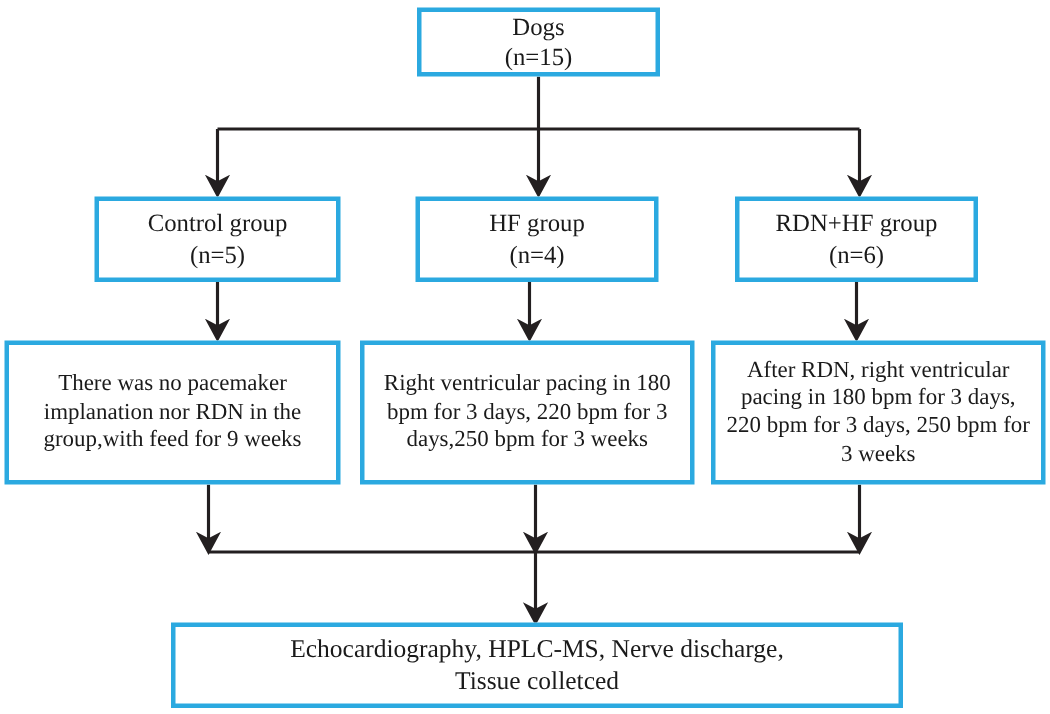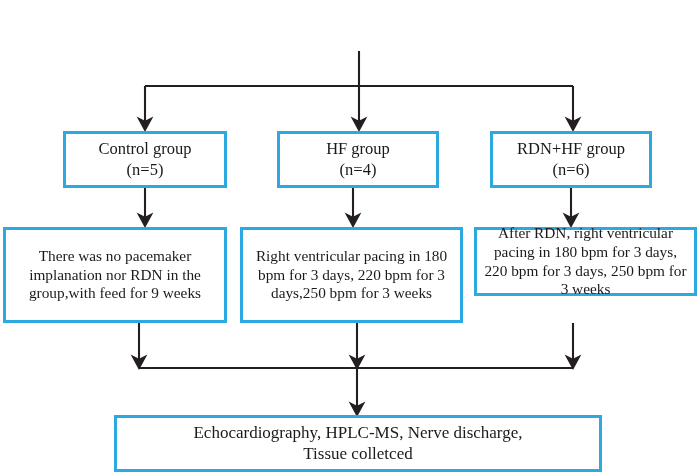--- a/index.html
+++ b/index.html
@@ -86,21 +86,21 @@
   #node-detail-hf {
     left: 240px;
     top: 227px;
     width: 223px;
     height: 96px;
   }
   #node-detail-rdnhf {
     left: 474px;
     top: 227px;
     width: 223px;
-    height: 69px;
+    height: 96px;
   }
   #node-detail-control .node-text,
   #node-detail-hf .node-text,
   #node-detail-rdnhf .node-text { font-size: 15.3px; }
 
   
   #node-outcome {
     left: 114px;
     top: 415px;
     width: 488px;
@@ -136,20 +136,24 @@
     <path d="M139,323 L139,362" stroke="#231f20" stroke-width="2.1" fill="none" marker-end="url(#arrowhead)"></path>
     <path d="M357,323 L357,362" stroke="#231f20" stroke-width="2.1" fill="none" marker-end="url(#arrowhead)"></path>
     <path d="M573,323 L573,362" stroke="#231f20" stroke-width="2.1" fill="none" marker-end="url(#arrowhead)"></path>
 
     <g>
       <path d="M139,368 L573,368" stroke="#231f20" stroke-width="2.1" fill="none"></path>
       <path d="M357,368 L357,409" stroke="#231f20" stroke-width="2.1" fill="none" marker-end="url(#arrowhead)"></path>
     </g>
   </svg>
 
+  <div class="node" id="node-root">
+    <span class="node-text">Dogs
+(n=15)</span>
+  </div>
 
   <div class="node" id="node-group-control">
     <span class="node-text">Control group
 (n=5)</span>
   </div>
   <div class="node" id="node-group-hf">
     <span class="node-text">HF group
 (n=4)</span>
   </div>
   <div class="node" id="node-group-rdnhf">

